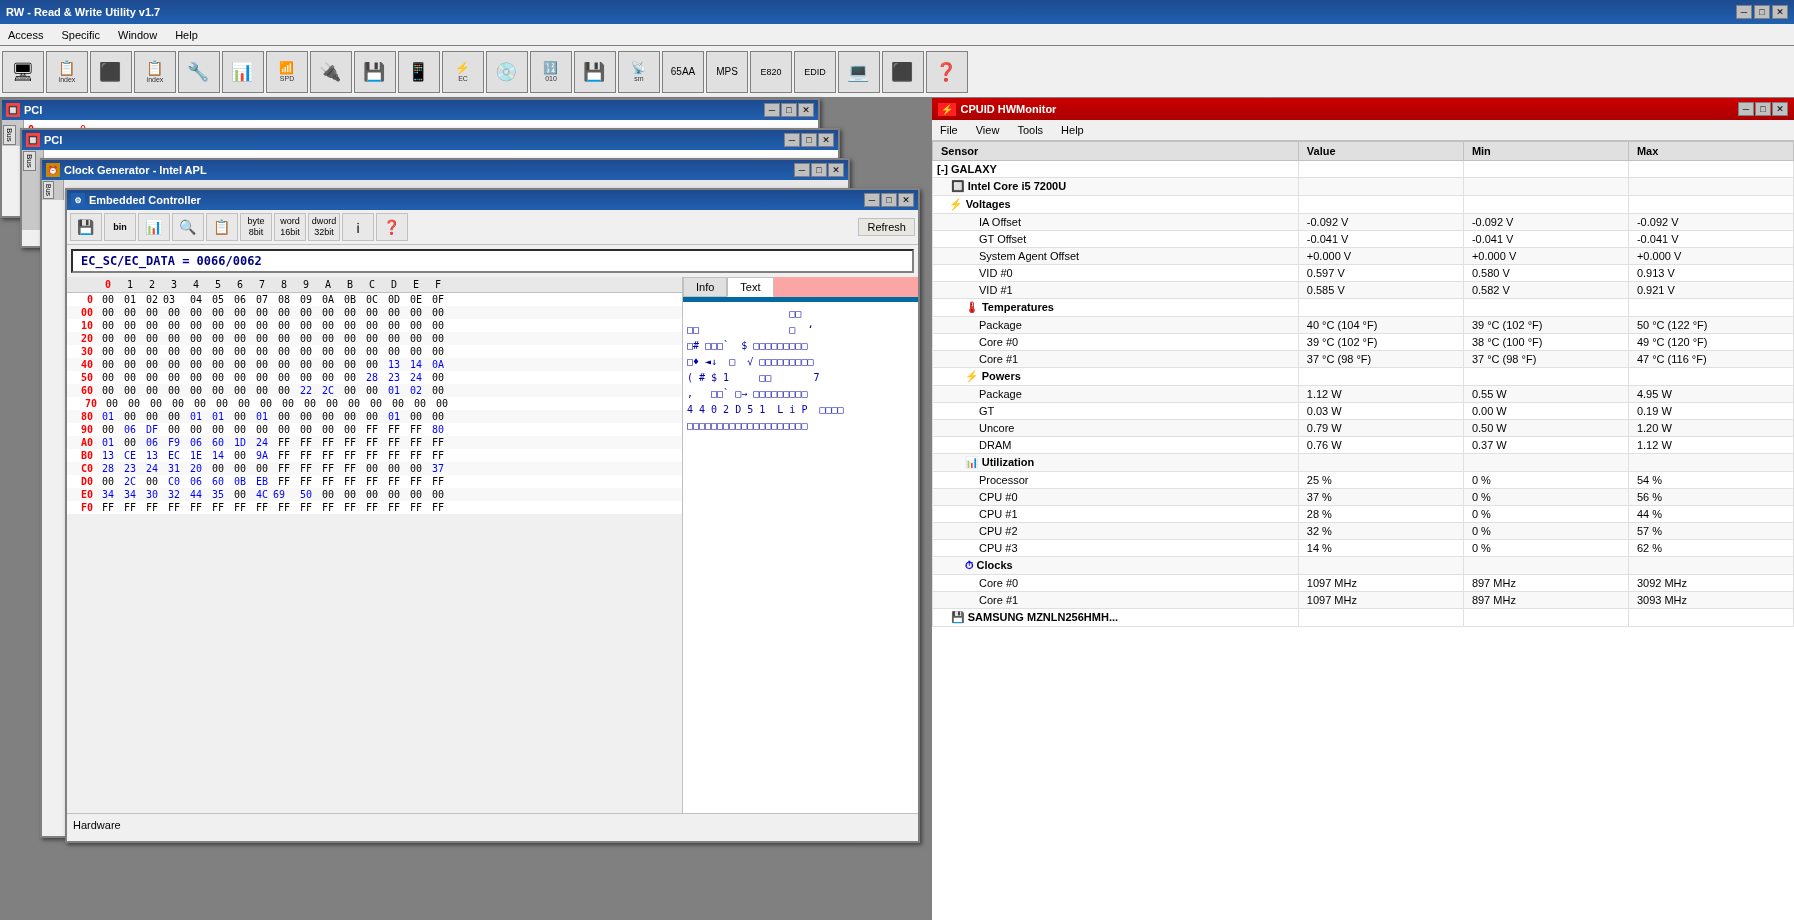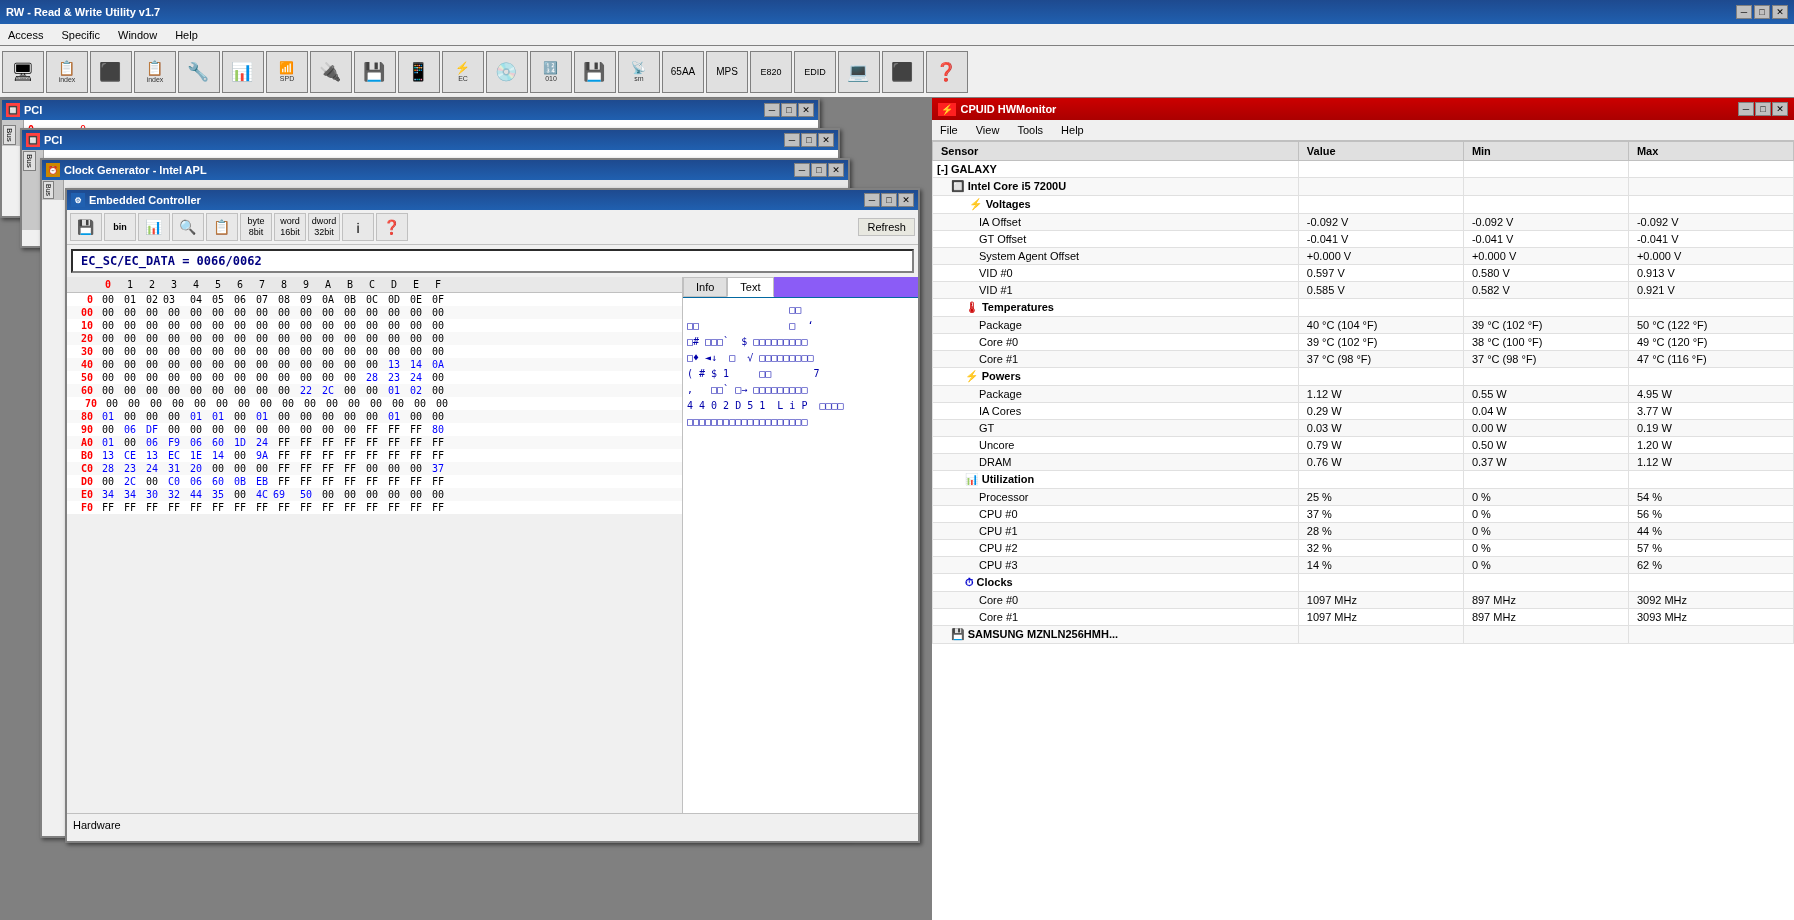--- a/index.html
+++ b/index.html
@@ -599,21 +599,21 @@
                 <div style="width: 22px; text-align: center; font-size: 10px; font-family: monospace; color: rgb(0, 0, 0);">FF</div>
                 <div style="width: 22px; text-align: center; font-size: 10px; font-family: monospace; color: rgb(0, 0, 0);">FF</div>
                 <div style="width: 22px; text-align: center; font-size: 10px; font-family: monospace; color: rgb(0, 0, 0);">FF</div>
                 <div style="width: 22px; text-align: center; font-size: 10px; font-family: monospace; color: rgb(0, 0, 0);">FF</div>
                 <div style="width: 22px; text-align: center; font-size: 10px; font-family: monospace; color: rgb(0, 0, 0);">FF</div>
               </div>
             </div>
         </div>
 
         <div style="width:235px;display:flex;flex-direction:column;">
-          <div style="display:flex;border-bottom:1px solid #0369a1;background:#8b5cf6;">
+          <div style="display:flex;border-bottom:5px solid #0369a1;background:#fca5a5;">
             <div class="tab-btn">Info</div>
             <div class="tab-btn active">Text</div>
           </div>
           <div style="flex:1;background:white;font-family:monospace;font-size:10px;padding:4px;overflow:hidden;color:#0000aa;line-height:1.6;">
             <div style="white-space:pre;">                 □□</div>
             <div style="white-space:pre;">□□               □  ʻ</div>
             <div style="white-space:pre;">□# □□□`  $ □□□□□□□□□</div>
             <div style="white-space:pre;">□♦ ◄↓  □  √ □□□□□□□□□</div>
             <div style="white-space:pre;">( # $ 1     □□       7</div>
             <div style="white-space:pre;">,   □□` □→ □□□□□□□□□</div>
@@ -668,21 +668,21 @@
               <td></td>
               <td></td>
             </tr>
             <tr>
               <td style="padding-left: 18px; font-weight: bold;"><span style="margin-right: 3px; color: rgb(0, 0, 128);">🔲</span><span>Intel Core i5 7200U</span></td>
               <td></td>
               <td></td>
               <td></td>
             </tr>
             <tr>
-              <td style="padding-left: 36px; font-weight: bold;"><span style="margin-right: 3px; color: rgb(255, 136, 0);">⚡</span><span>Voltages</span></td>
+              <td style="padding-left: 16px; font-weight: bold;"><span style="margin-right: 3px; color: rgb(255, 136, 0);">⚡</span><span>Voltages</span></td>
               <td></td>
               <td></td>
               <td></td>
             </tr>
             <tr>
               <td style="padding-left: 46px;"><span>IA Offset</span></td>
               <td>-0.092 V</td>
               <td>-0.092 V</td>
               <td>-0.092 V</td>
             </tr>
@@ -740,26 +740,20 @@
               <td></td>
               <td></td>
             </tr>
             <tr>
               <td style="padding-left: 46px;"><span>Package</span></td>
               <td>1.12 W</td>
               <td>0.55 W</td>
               <td>4.95 W</td>
             </tr>
             <tr>
-              <td style="padding-left: 46px;"><span>IA Cores</span></td>
-              <td>0.29 W</td>
-              <td>0.04 W</td>
-              <td>3.77 W</td>
-            </tr>
-            <tr>
               <td style="padding-left: 46px;"><span>GT</span></td>
               <td>0.03 W</td>
               <td>0.00 W</td>
               <td>0.19 W</td>
             </tr>
             <tr>
               <td style="padding-left: 46px;"><span>Uncore</span></td>
               <td>0.79 W</td>
               <td>0.50 W</td>
               <td>1.20 W</td>

